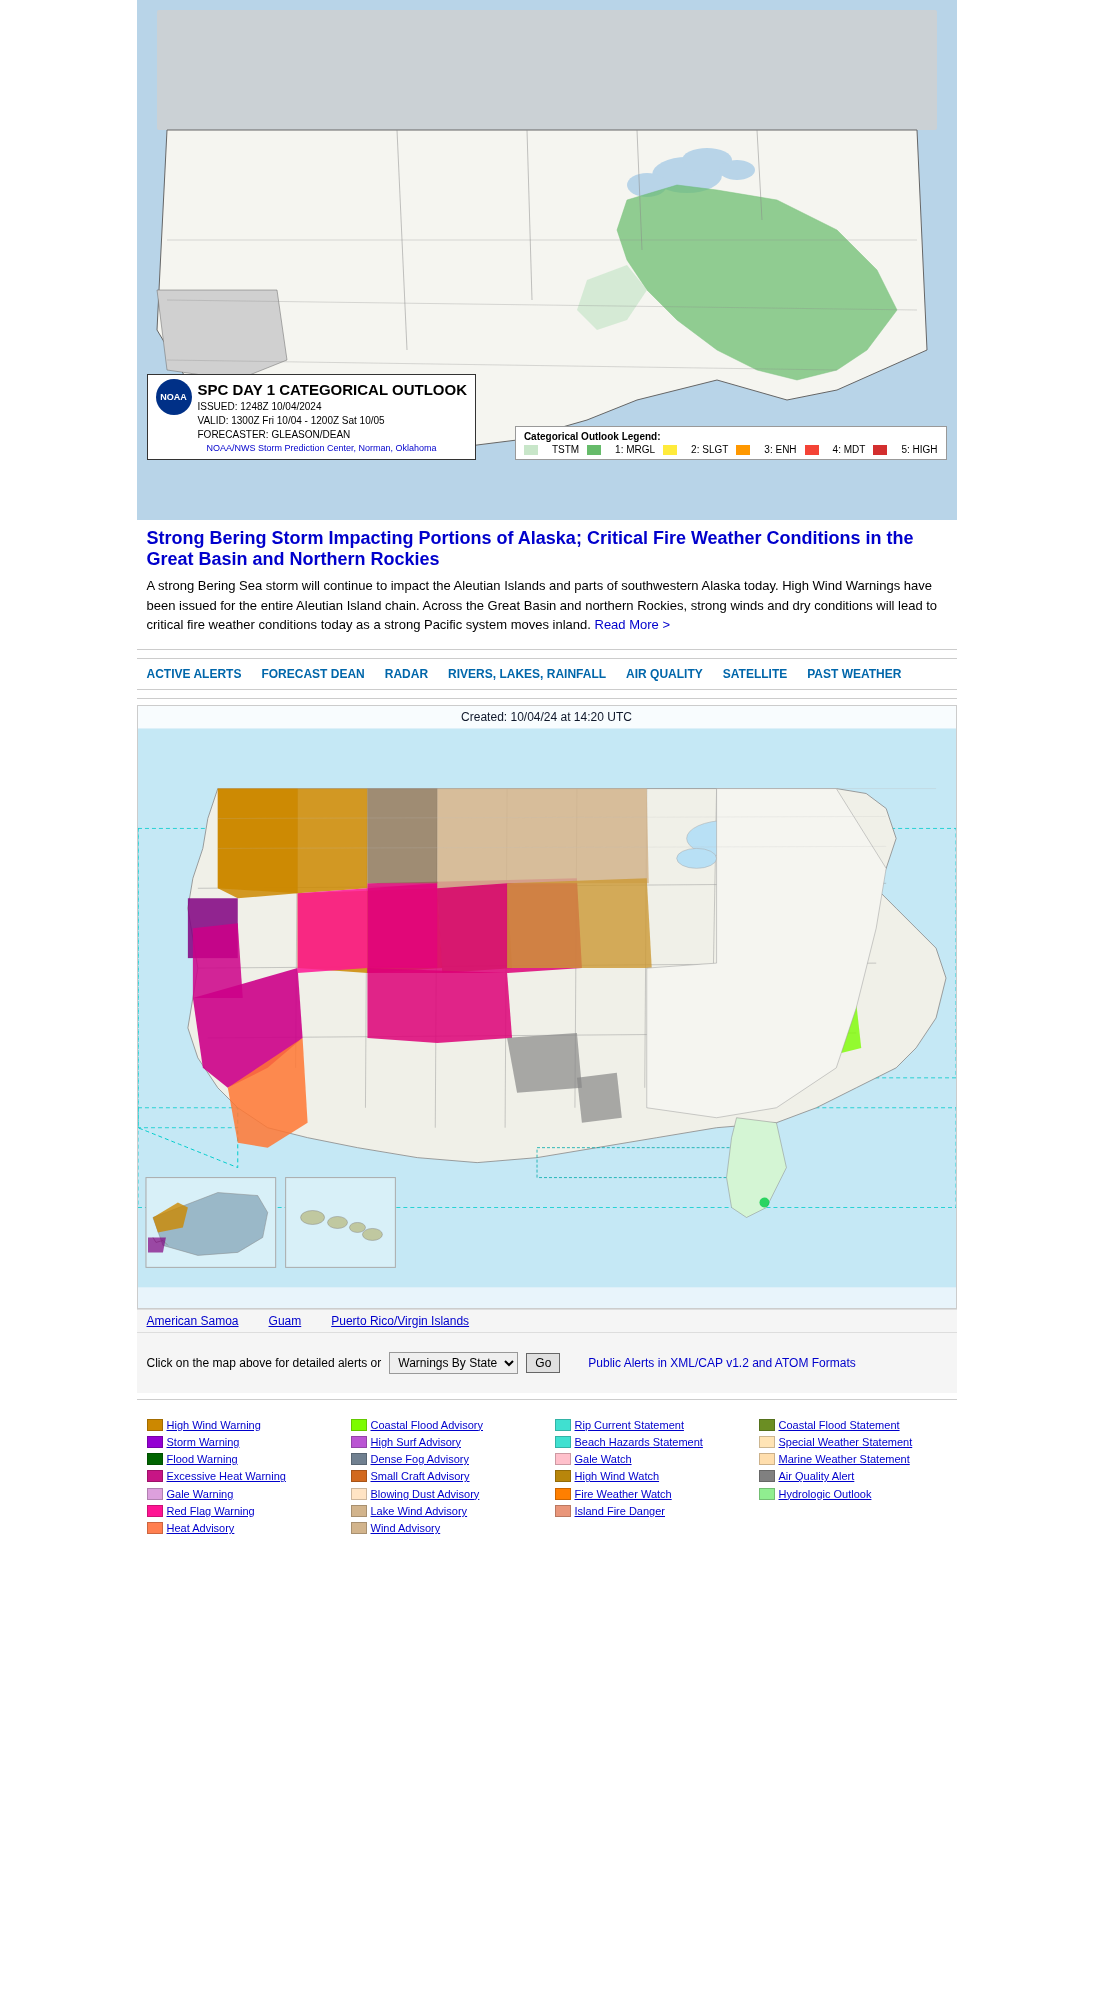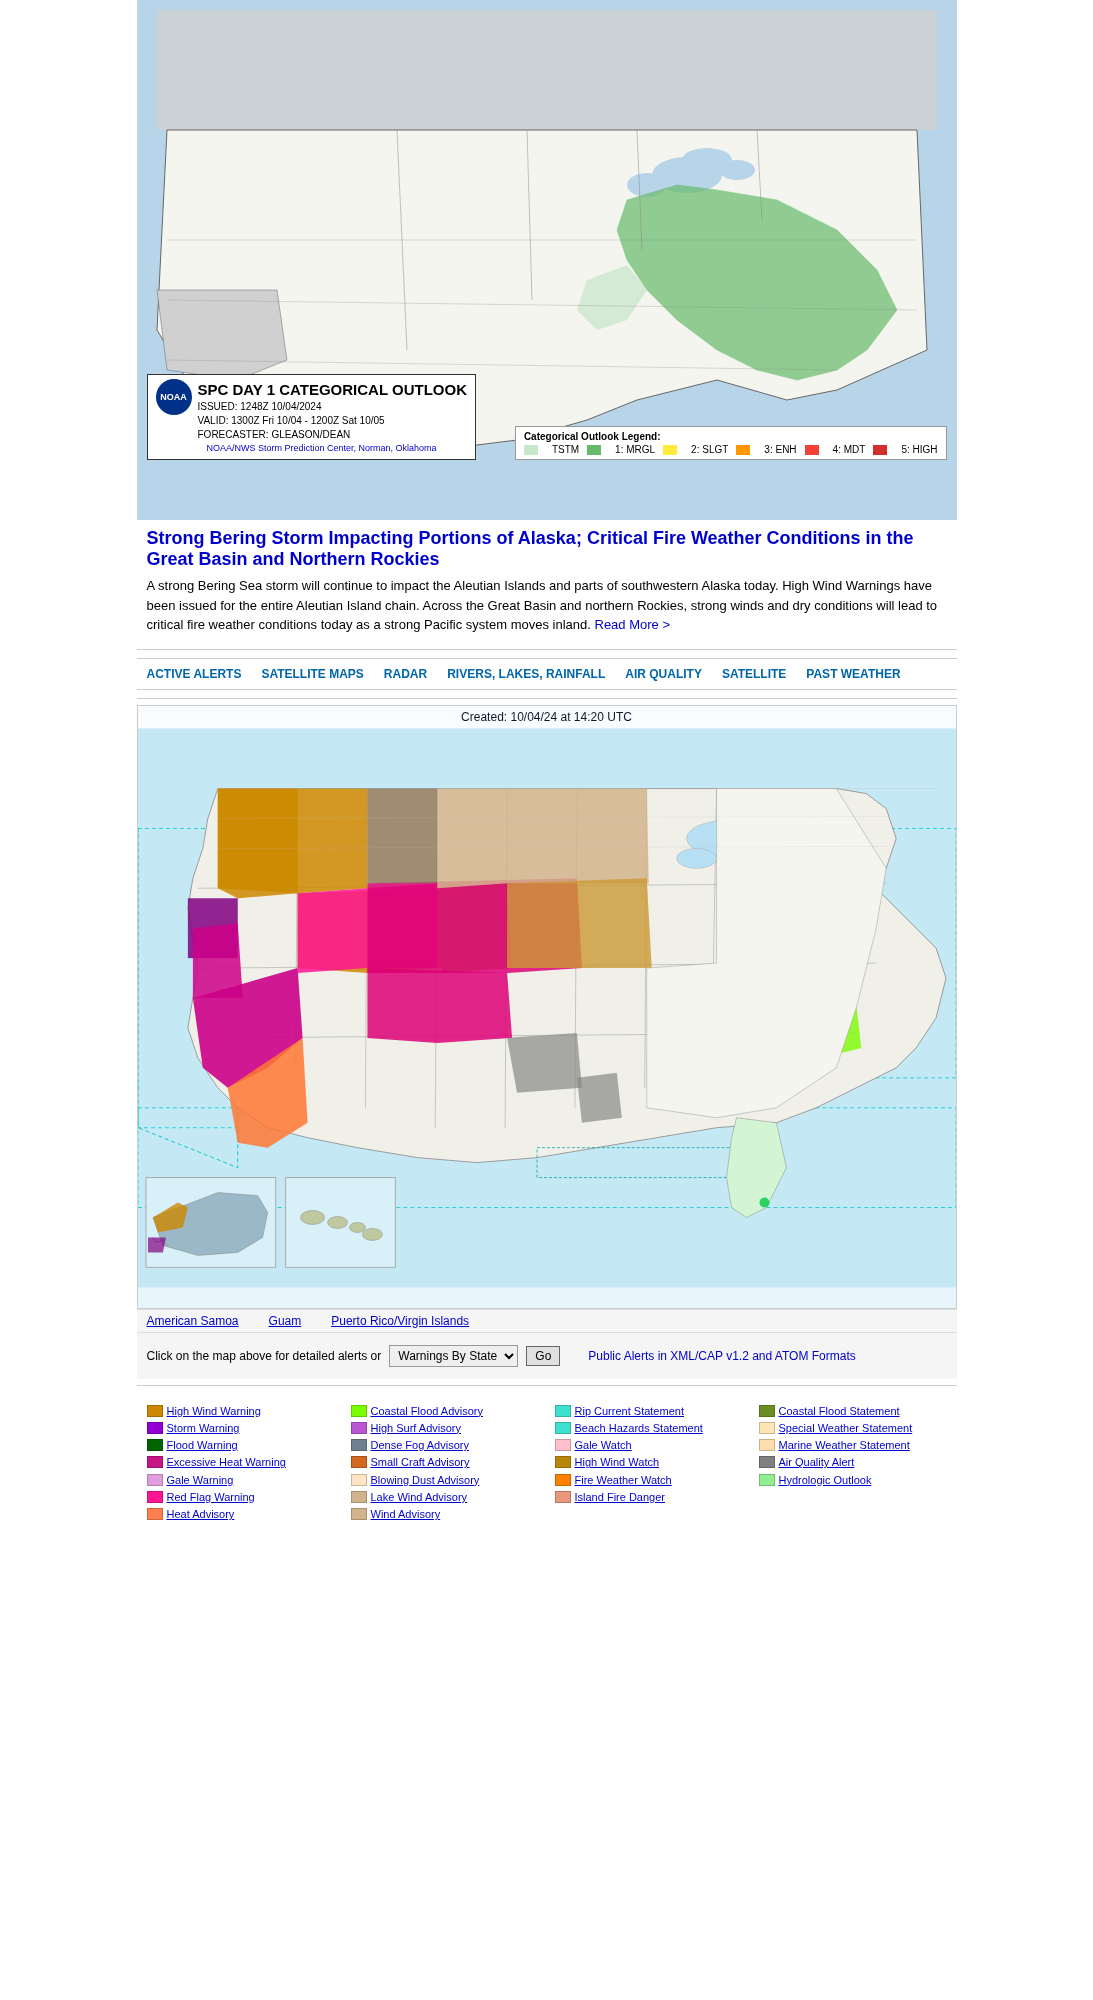--- a/index.html
+++ b/index.html
@@ -125,21 +125,21 @@
     .alerts-map-svg {
       width: 100%;
       height: 560px;
     }
 
     
     .map-controls {
       display: flex;
       align-items: center;
       gap: 8px;
-      padding: 12px 10px;
+      padding: 19px 10px;
       background: #f5f5f5;
       border-top: 1px solid #ddd;
       flex-wrap: wrap;
     }
     .map-controls-text { font-size: 12px; }
     .dropdown-select {
       font-size: 12px;
       padding: 2px 4px;
       border: 1px solid #999;
     }
@@ -280,21 +280,21 @@
   <p class="headline-text">
     <span>A strong Bering Sea storm will continue to impact the Aleutian Islands and parts of southwestern Alaska today. High Wind Warnings have been issued for the entire Aleutian Island chain. Across the Great Basin and northern Rockies, strong winds and dry conditions will lead to critical fire weather conditions today as a strong Pacific system moves inland.</span>
     <a class="read-more" href="#">Read More &gt;</a>
   </p>
 </div>
 
 <hr class="section-divider">
 
 <nav class="nav-bar">
   <a class="nav-item" href="#">ACTIVE ALERTS</a>
-  <a class="nav-item" href="#">SATELLITE MAPS</a>
+  <a class="nav-item" href="#">FORECAST DEAN</a>
   <a class="nav-item" href="#">RADAR</a>
   <a class="nav-item" href="#">RIVERS, LAKES, RAINFALL</a>
   <a class="nav-item" href="#">AIR QUALITY</a>
   <a class="nav-item" href="#">SATELLITE</a>
   <a class="nav-item" href="#">PAST WEATHER</a>
 </nav>
 
 <hr class="section-divider">
 
 <div class="alerts-map-container">

